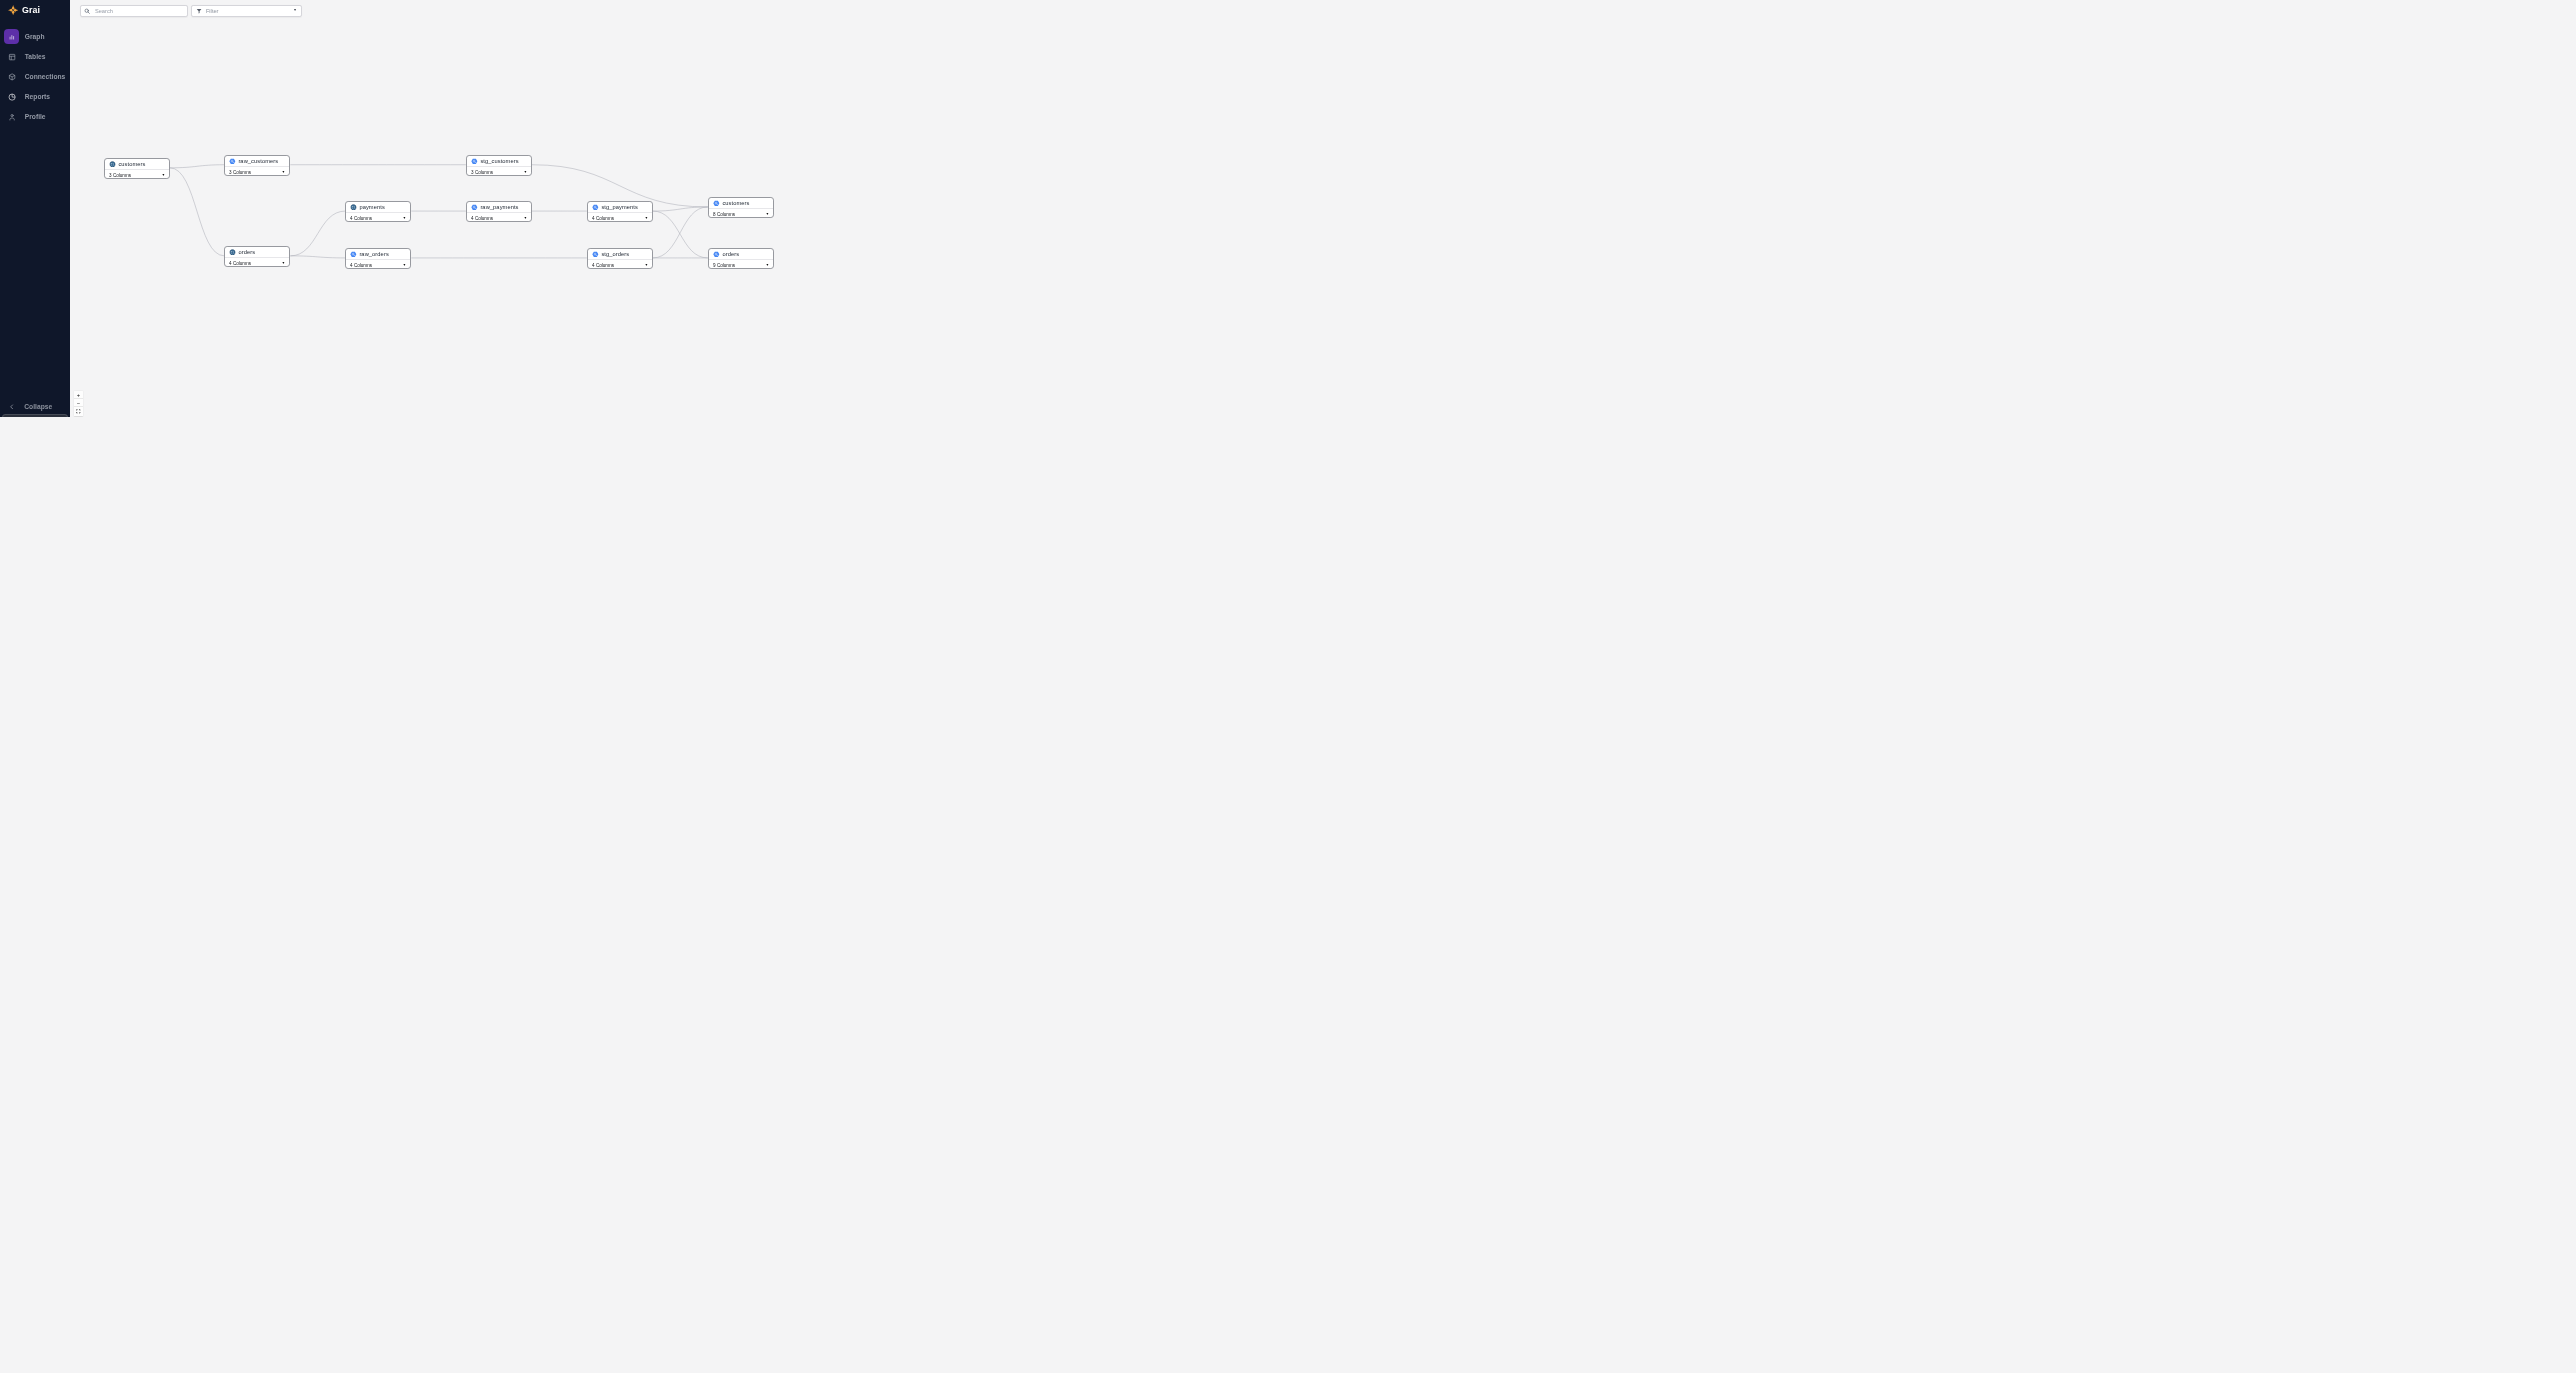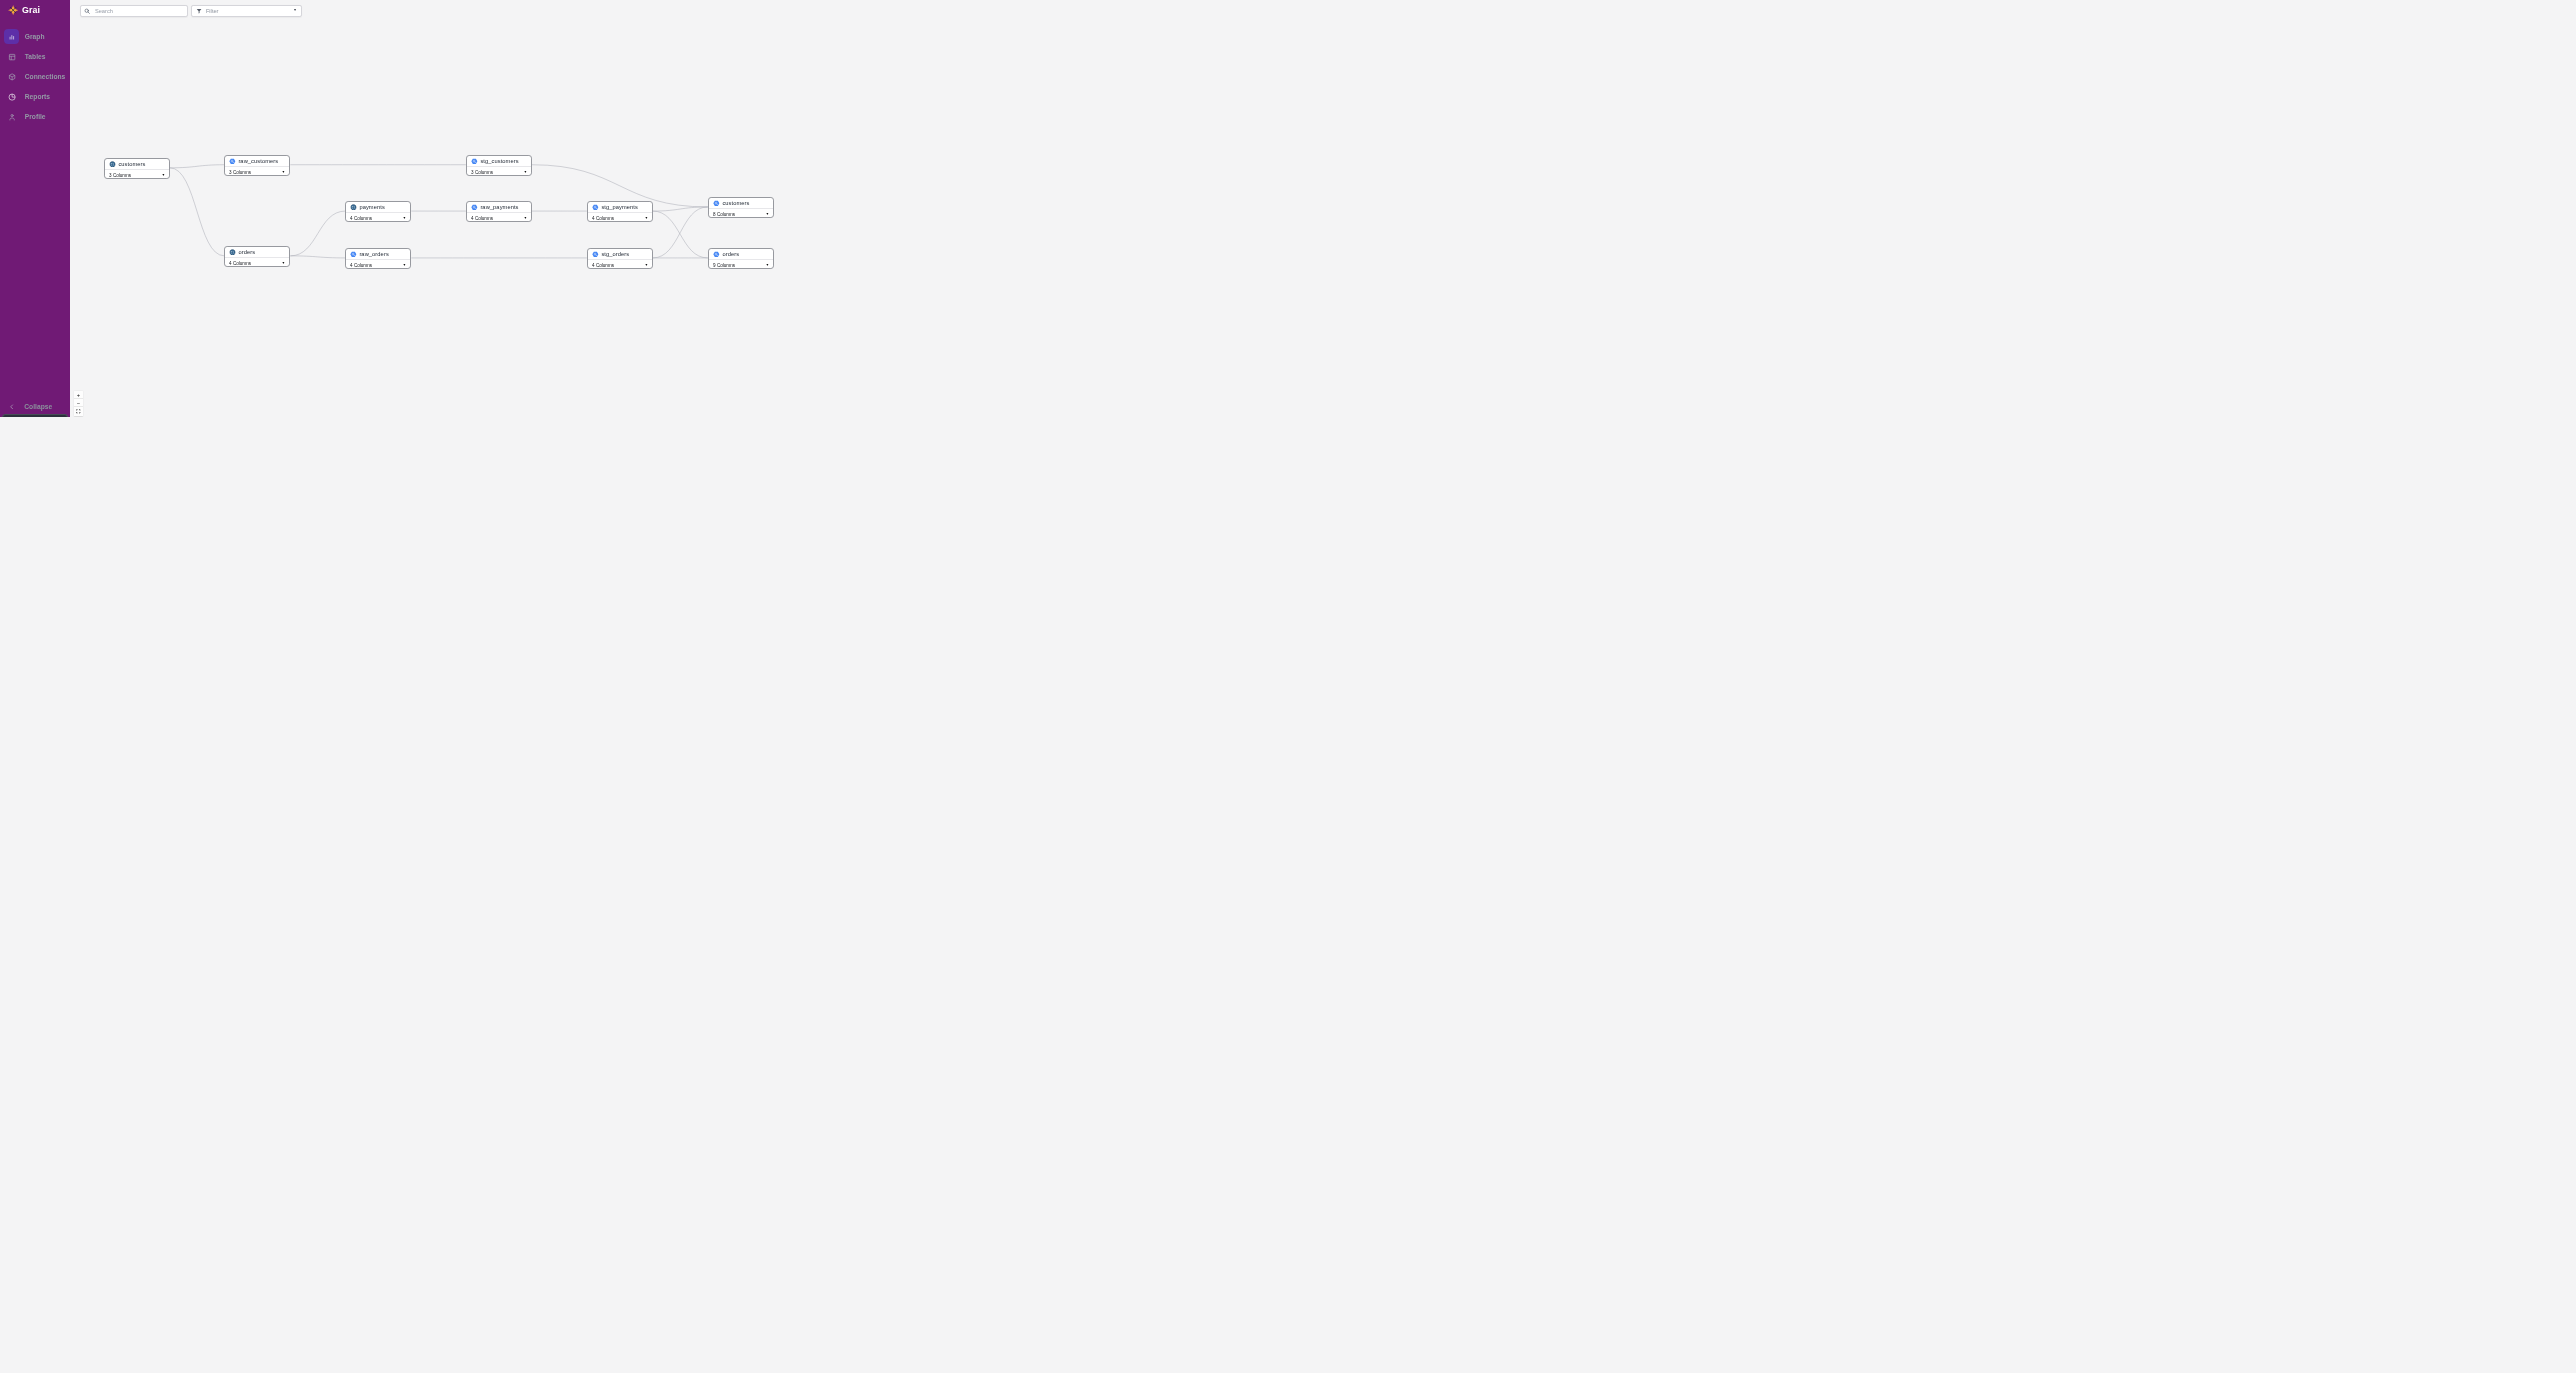--- a/index.html
+++ b/index.html
@@ -5,21 +5,21 @@
   html,body{margin:0;padding:0;}
   body{
     width:801px;height:417px;position:relative;overflow:hidden;
     background:#f4f4f5;
     font-family:"Liberation Sans","DejaVu Sans",sans-serif;
     -webkit-font-smoothing:antialiased;
   }
   
   .sidebar{
     position:absolute;left:0;top:0;bottom:0;width:70px;
-    background:#701a75;z-index:5;
+    background:#0f172a;z-index:5;
   }
   .logo-row{display:flex;align-items:center;gap:3.6px;padding:4.6px 0 0 8.2px;}
   .logo-mark{width:10.3px;height:10.3px;flex:0 0 auto;}
   .logo-text{color:#ffffff;font-size:8.8px;font-weight:800;letter-spacing:0.1px;}
   .nav{margin-top:12px;}
   .nav-item{display:flex;align-items:center;gap:5.7px;height:20px;padding:0 4.1px;cursor:pointer;}
   .nav-icon{width:15px;height:15px;border-radius:4.1px;display:flex;align-items:center;justify-content:center;flex:0 0 auto;}
   .nav-icon.active{background:#5d2fa8;}
   .nav-label{color:#949aa6;font-size:6.7px;font-weight:700;}
   .collapse-row{

